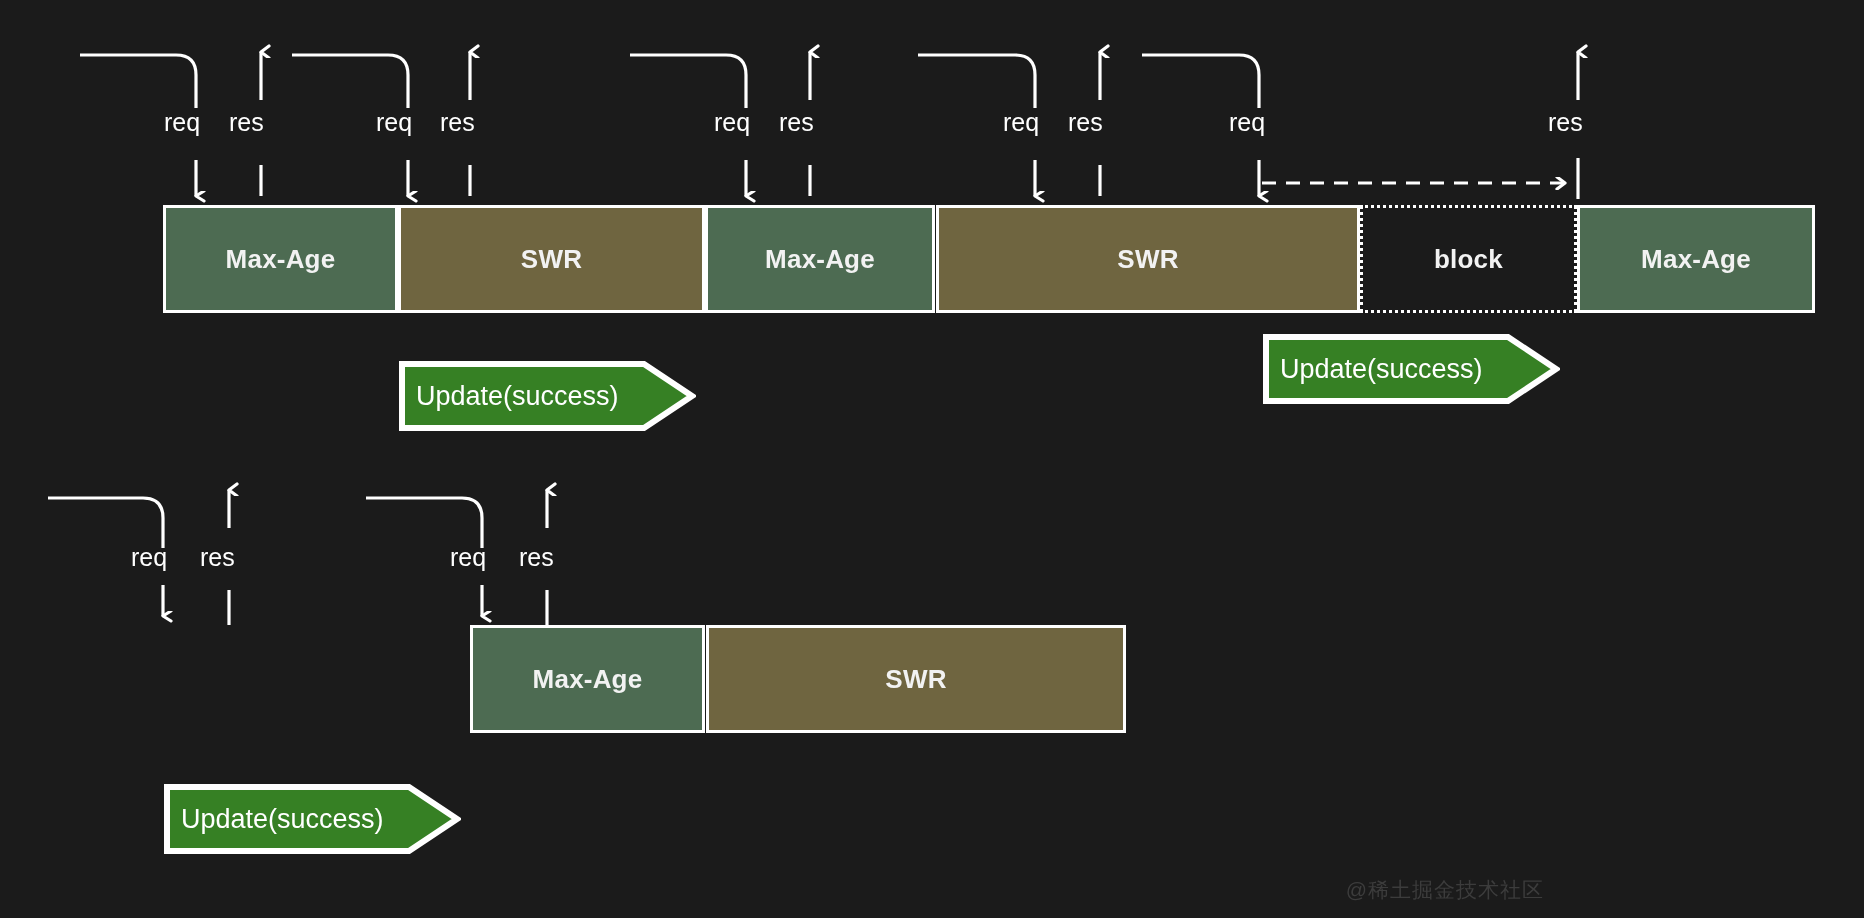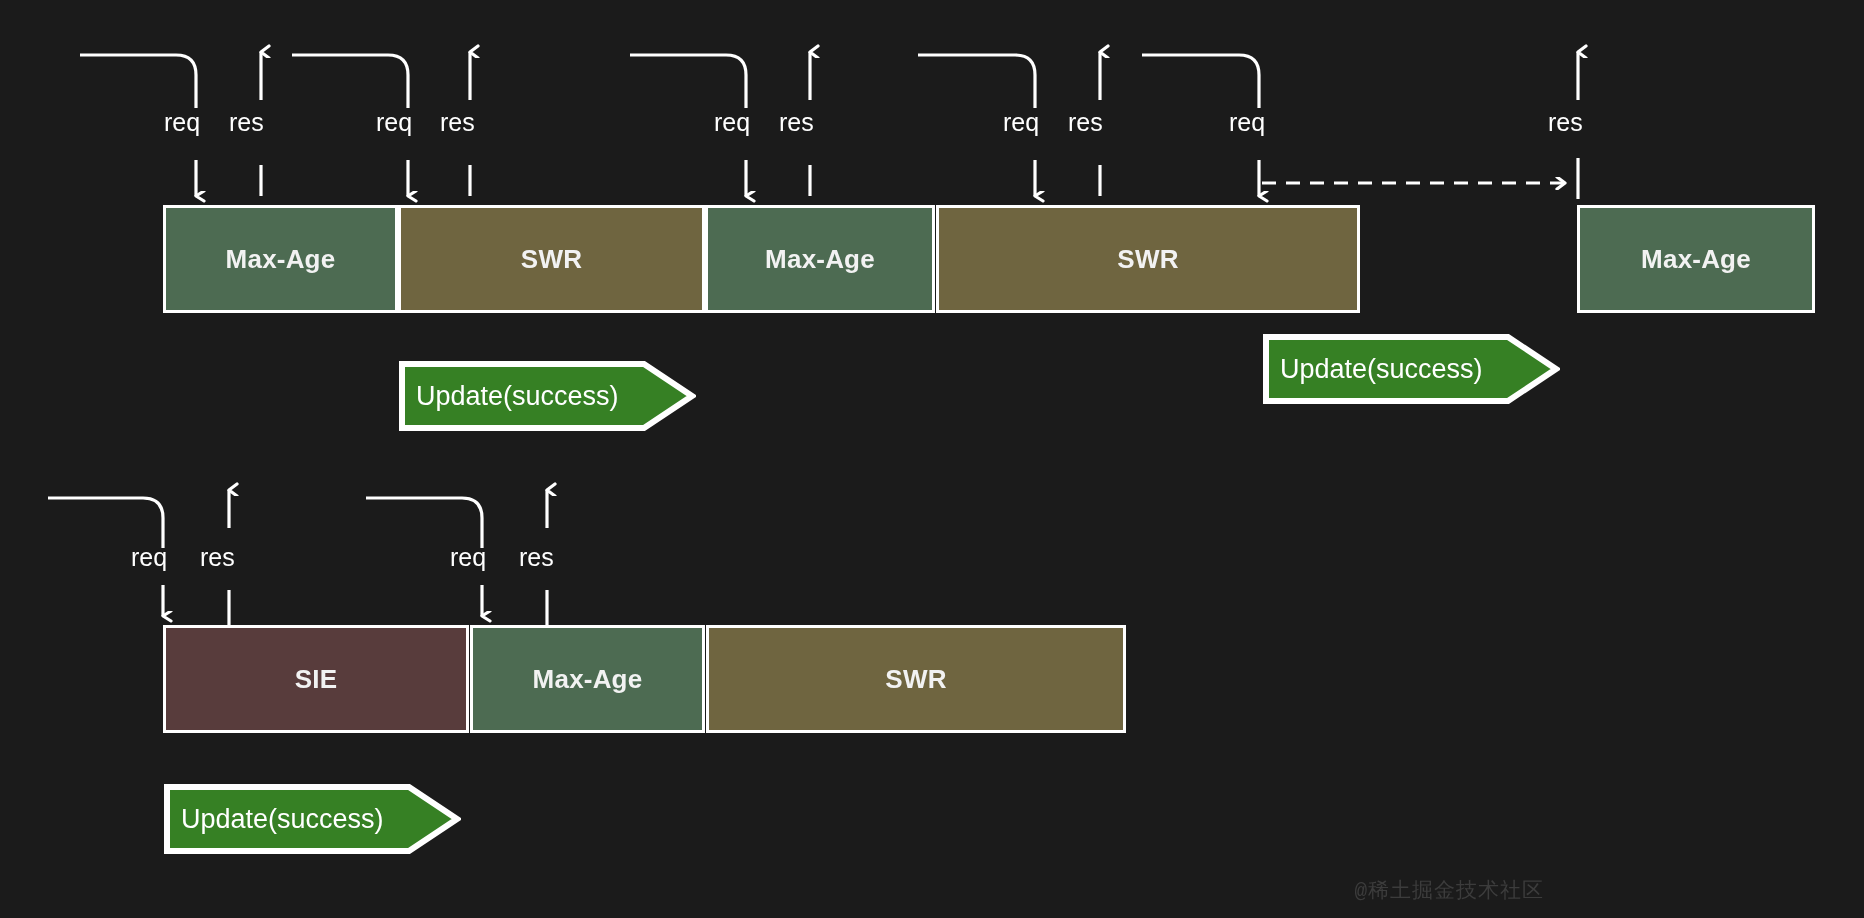--- a/index.html
+++ b/index.html
@@ -29,21 +29,21 @@
     box-sizing:border-box;
   }
   .banner .bantext{
     position:relative;z-index:2;font-size:27px;color:#ffffff;
     white-space:nowrap;padding-left:18px;
   }
   .banner svg{position:absolute;left:0;top:0;}
   .watermark{
     position:absolute;right:24px;bottom:14px;
     font-size:21px;color:#3c3c3c;
-    font-family:Liberation Mono, monospace;
+    font-family:Liberation Sans, sans-serif;
     letter-spacing:1px;
   }
 </style>
 </head>
 <body>
 
 <div id="stage">
 
   <svg class="layer" viewBox="0 0 1864 918">
     <defs>
@@ -106,20 +106,21 @@
   <div class="lbl" style="left:779px;top:110px">res</div>
   <div class="lbl" style="left:1003px;top:110px">req</div>
   <div class="lbl" style="left:1068px;top:110px">res</div>
   <div class="lbl" style="left:1229px;top:110px">req</div>
   <div class="lbl" style="left:1548px;top:110px">res</div>
 
   <div class="seg" style="left:163px;top:205px;width:235px;height:108px;background:#4d6b52">Max-Age</div>
   <div class="seg" style="left:398px;top:205px;width:307px;height:108px;background:#6f6540">SWR</div>
   <div class="seg" style="left:705px;top:205px;width:230px;height:108px;background:#4d6b52">Max-Age</div>
   <div class="seg" style="left:936px;top:205px;width:424px;height:108px;background:#6f6540">SWR</div>
+  <div class="seg block-seg" style="left:1360px;top:205px;width:217px;height:108px">block</div>
   <div class="seg" style="left:1577px;top:205px;width:238px;height:108px;background:#4d6b52">Max-Age</div>
 
   <div class="banner" style="left:398px;top:360px;width:298px;height:72px">
     <svg width="298" height="72" viewBox="0 0 298 72">
       <path d="M4,4 H246 L294,36 L246,68 H4 Z" fill="#368024" stroke="#ffffff" stroke-width="6" stroke-linejoin="miter"></path>
     </svg>
     <span class="bantext">Update(success)</span>
   </div>
 
   <div class="banner" style="left:1262px;top:333px;width:298px;height:72px">
@@ -127,21 +128,20 @@
       <path d="M4,4 H246 L294,36 L246,68 H4 Z" fill="#368024" stroke="#ffffff" stroke-width="6" stroke-linejoin="miter"></path>
     </svg>
     <span class="bantext">Update(success)</span>
   </div>
 
   <div class="lbl" style="left:131px;top:545px">req</div>
   <div class="lbl" style="left:200px;top:545px">res</div>
   <div class="lbl" style="left:450px;top:545px">req</div>
   <div class="lbl" style="left:519px;top:545px">res</div>
 
-  <div class="seg" style="left:163px;top:625px;width:306px;height:108px;background:#583c3c">SIE</div>
   <div class="seg" style="left:470px;top:625px;width:235px;height:108px;background:#4d6b52">Max-Age</div>
   <div class="seg" style="left:706px;top:625px;width:420px;height:108px;background:#6f6540">SWR</div>
 
   <div class="banner" style="left:163px;top:783px;width:298px;height:72px">
     <svg width="298" height="72" viewBox="0 0 298 72">
       <path d="M4,4 H246 L294,36 L246,68 H4 Z" fill="#368024" stroke="#ffffff" stroke-width="6" stroke-linejoin="miter"></path>
     </svg>
     <span class="bantext">Update(success)</span>
   </div>
 

